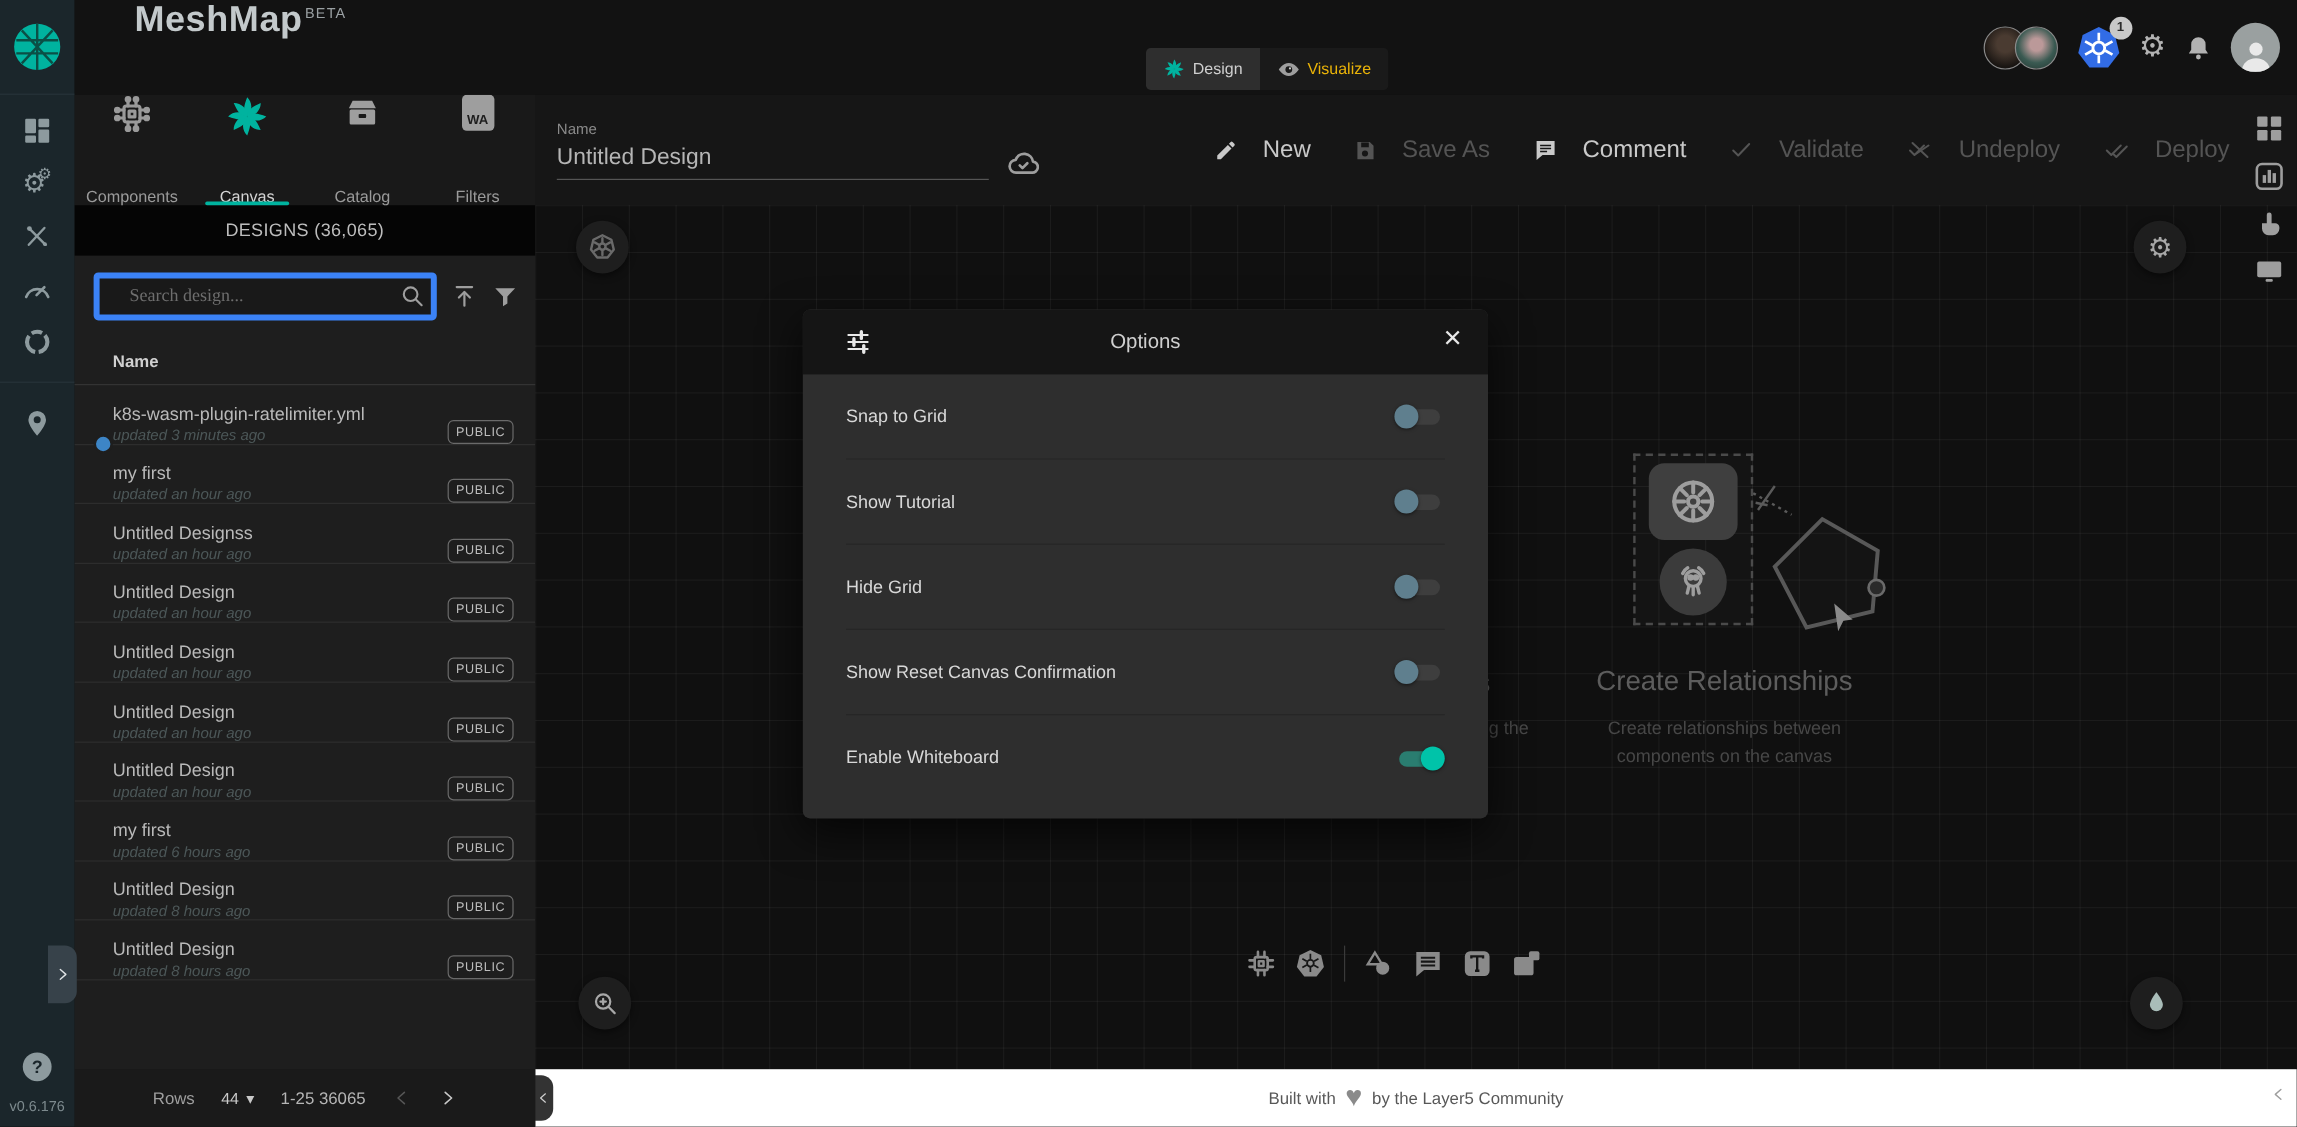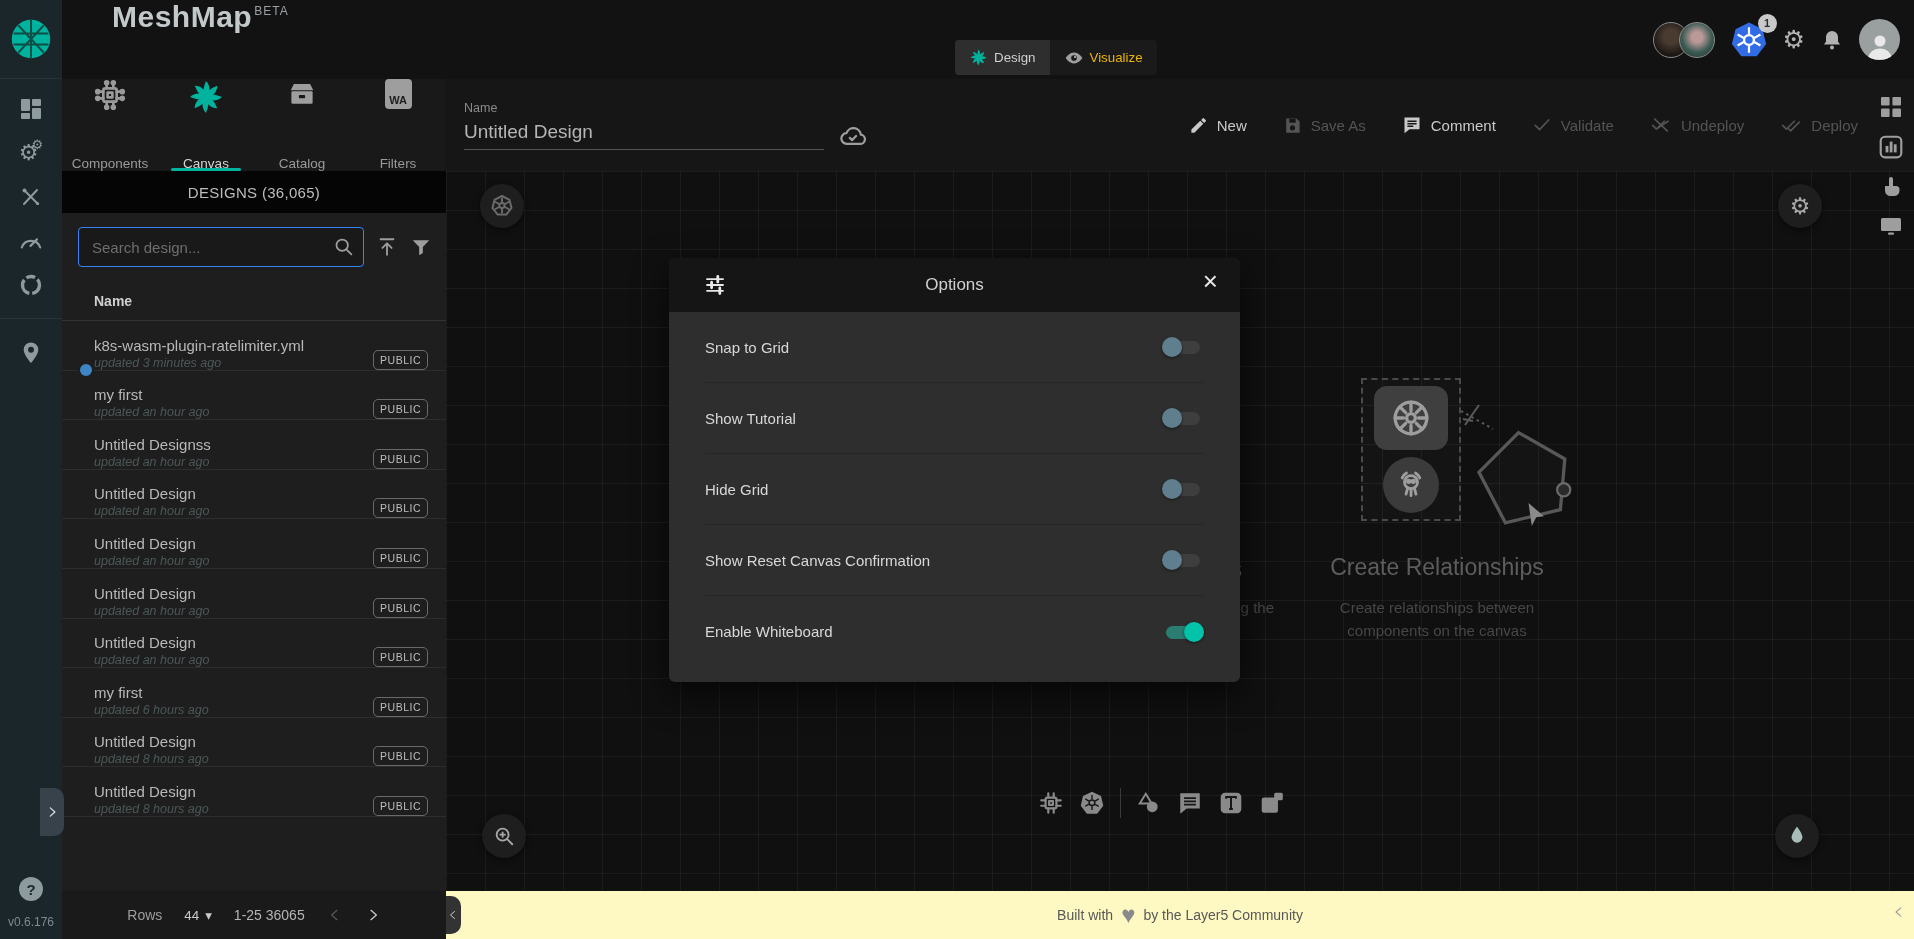--- a/index.html
+++ b/index.html
@@ -45,21 +45,21 @@
   .panel{position:absolute;left:62px;top:79px;width:384px;bottom:0;background:#1e1e1e;display:flex;flex-direction:column;z-index:10}
   .ptabs{height:92px;display:flex;background:#191919}
   .ptab{flex:1;display:flex;flex-direction:column;align-items:center;justify-content:space-between;gap:21px;font-size:13.5px;color:#9a9a9a;position:relative}
   .ptab .underline{position:absolute;bottom:0;left:14%;right:14%;height:3px;background:#00B39F;border-radius:2px;display:none}
   .ptab.active{color:#d4d4d4}
   .ptab.active .underline{display:block}
   .wa-box{width:27px;height:30px;background:#9e9e9e;border-radius:4px;color:#1e1e1e;font-weight:bold;font-size:11px;display:flex;align-items:flex-end;justify-content:center;padding-bottom:3px}
   .section-head{height:42px;background:#050505;display:flex;align-items:center;justify-content:center;font-size:15px;color:#bdbdbd;letter-spacing:.3px}
   .searchrow{height:68px;display:flex;align-items:center;padding:0 14px 0 16px;gap:12px}
   .searchbox{position:relative;width:300px}
-  .searchbox input{width:100%;height:40px;background:#191919;border:1px solid #3b82f6;border-radius:4px;color:#c9c9c9;font-size:15px;padding:0 38px 0 13px;font-family:Liberation Sans, sans-serif}
+  .searchbox input{width:100%;height:40px;background:#191919;border:5px solid #3b82f6;border-radius:4px;color:#c9c9c9;font-size:15px;padding:0 38px 0 25px;font-family:Liberation Serif, serif}
   .searchbox input::placeholder{color:#6e6e6e}
   .search-ic{position:absolute;right:10px;top:9px;color:#9e9e9e}
   .srch-tools{display:flex;align-items:center;gap:12px;color:#9e9e9e}
   .colhead{height:40px;display:flex;align-items:center;padding-left:32px;font-size:14px;font-weight:bold;color:#d0d0d0;border-bottom:1px solid #333}
   .listing{flex:1;overflow:hidden}
   .row{height:49.6px;display:flex;align-items:flex-end;padding:0 18px 0 32px;border-bottom:1px solid #2d2d2d;position:relative}
   .row-name{font-size:15px;color:#b9b9b9;margin-bottom:2px}
   .row-updated{font-size:12.5px;font-style:italic;color:#4c5758}
   .badge{margin-left:auto;font-size:10.5px;color:#bdbdbd;border:1px solid #6a6a6a;border-radius:5px;padding:3px 6px;letter-spacing:.5px}
   .avatar-dot{display:none;position:absolute;left:16px;bottom:-8px;width:16px;height:16px;border-radius:50%;background:#3d85c6;border:2px solid #1e1e1e;z-index:2}
@@ -70,40 +70,40 @@
   .pg-prev{color:#555}.pg-next{color:#c9c9c9}
 
   
   .canvas{position:absolute;left:446px;top:79px;right:0;bottom:0;background:#161616}
   .cv-topbar{position:absolute;left:0;right:0;top:0;height:92px;display:flex;align-items:center}
   .namefield{margin-left:18px;width:360px;position:relative}
   .name-label{font-size:12.5px;color:#8a8a8a;margin-bottom:4px}
   .namefield input{width:100%;background:transparent;border:none;border-bottom:1px solid #555;color:#b5b5b5;font-size:19px;font-family:inherit;padding:2px 0 6px}
   .cloud{position:absolute;left:375px;top:22px;color:#9e9e9e}
   .actions{margin-left:auto;margin-right:56px;display:flex;align-items:center;gap:36px}
-  .action{display:flex;align-items:center;gap:9px;font-size:15px;color:#c9c9c9}
+  .action{display:flex;align-items:center;gap:21px;font-size:20px;color:#c9c9c9}
   .action.disabled{color:#545454}
   .cv-grid{position:absolute;left:0;right:0;top:92px;bottom:48px;background:#101010;background-image:linear-gradient(rgba(255,255,255,.05) 1px,transparent 1px),linear-gradient(90deg,rgba(255,255,255,.05) 1px,transparent 1px);background-size:39px 39px}
   .fab{position:absolute;width:44px;height:44px;border-radius:50%;background:#1e1e1e;display:flex;align-items:center;justify-content:center;box-shadow:0 2px 6px rgba(0,0,0,.5)}
   .fab-tl{left:34px;top:13px;color:#6a6a6a}
   .fab-tr{left:1332px;top:13px;color:#a8a8a8}
   .fab-bl{left:36px;top:643px;color:#a8a8a8}
   .fab-br{left:1329px;top:643px;color:#a9bdb9}
   .tut-box{position:absolute;left:915px;top:207px;width:100px;height:143px;border:2px dashed #4a4a4a;background:rgba(255,255,255,.02);display:flex;flex-direction:column;align-items:center;justify-content:space-evenly}
   .tut-k8s{width:74px;height:64px;background:#3f3f3f;border-radius:13px;display:flex;align-items:center;justify-content:center;color:#9e9e9e}
   .tut-squid{width:56px;height:56px;border-radius:50%;background:#3b3b3b;display:flex;align-items:center;justify-content:center;color:#9e9e9e}
   .tut-link{position:absolute;left:1013px;top:232px;color:#5a5a5a}
   .tut-pentagon{position:absolute;left:1022px;top:255px;color:#5a5a5a}
   .tut-title{position:absolute;left:841px;top:383px;width:300px;text-align:center;font-size:23px;color:#5d5d5d}
   .tut-sub{position:absolute;left:856px;top:425px;width:270px;text-align:center;font-size:15px;line-height:1.55;color:#474747}
   .frag1{position:absolute;left:730px;top:385px;width:66px;text-align:right;font-size:23px;color:#5d5d5d}
   .frag2{position:absolute;left:716px;top:428px;width:112px;text-align:right;font-size:15px;color:#474747}
   .cv-toolbar{position:absolute;left:592px;top:617px;display:flex;align-items:center;gap:15px;color:#8a8a8a}
   .tb-div{width:1px;height:30px;background:#3a3a3a}
-  .cv-footer{position:absolute;left:0;right:0;bottom:0;height:48px;background:#fef9c3;display:flex;align-items:center;justify-content:center;gap:8px;font-size:14px;color:#585858}
+  .cv-footer{position:absolute;left:0;right:0;bottom:0;height:48px;background:#ffffff;display:flex;align-items:center;justify-content:center;gap:8px;font-size:14px;color:#585858}
   .heart{font-size:24px;color:#8a8a8a;line-height:1}
   .foot-tab{position:absolute;left:-2px;top:5px;width:17px;height:38px;background:#333;border-radius:0 10px 10px 0;display:flex;align-items:center;justify-content:center;color:#cfcfcf}
   .foot-chevron{position:absolute;right:8px;top:14px;color:#9e9e9e}
 
   
   .rrail{position:absolute;right:10px;top:95px;display:flex;flex-direction:column;align-items:center;gap:15px;color:#9e9e9e;z-index:25}
 
   
   .modal{position:absolute;left:669px;top:258px;width:571px;height:424px;border-radius:6px;background:#2e2e2e;box-shadow:0 12px 34px rgba(0,0,0,.65);z-index:100;overflow:hidden}
   .m-head{height:54px;background:#151515;display:flex;align-items:center;position:relative}

